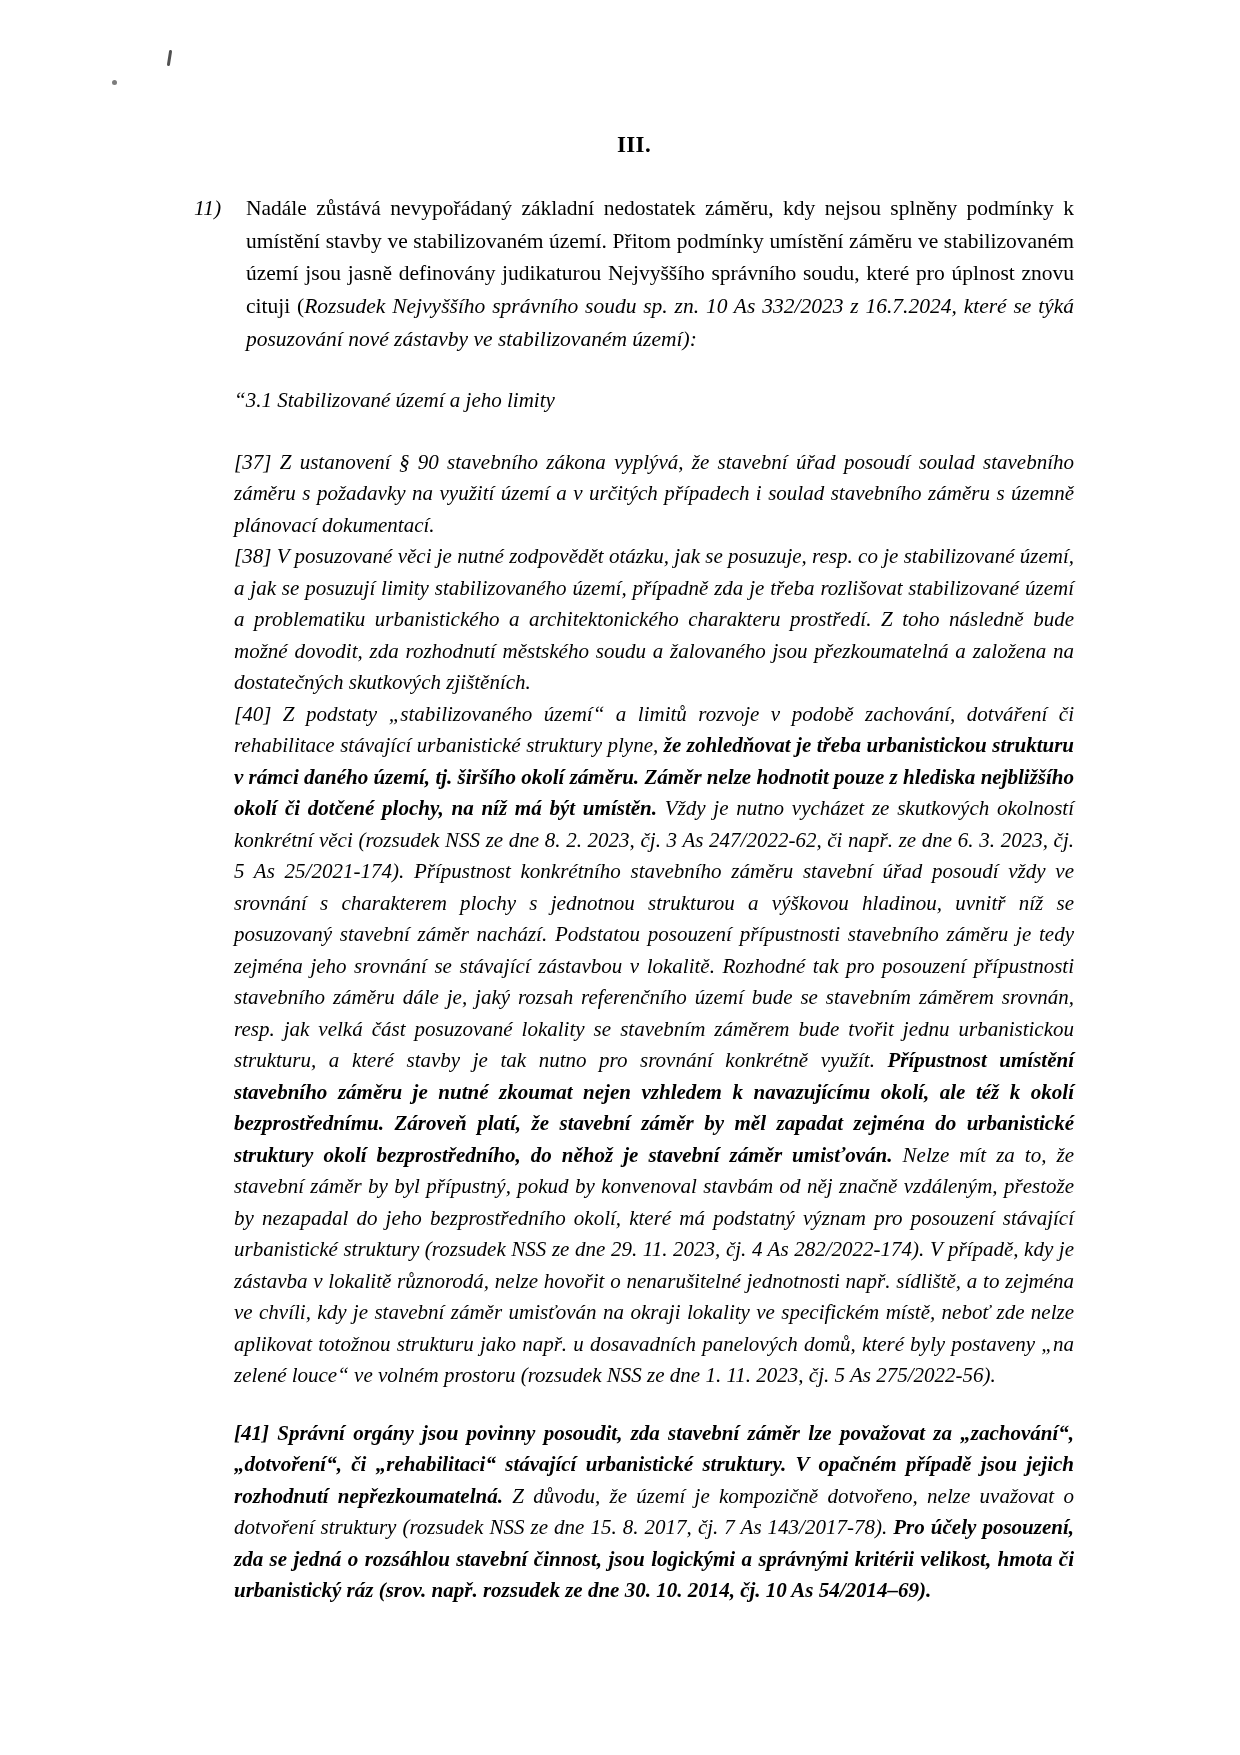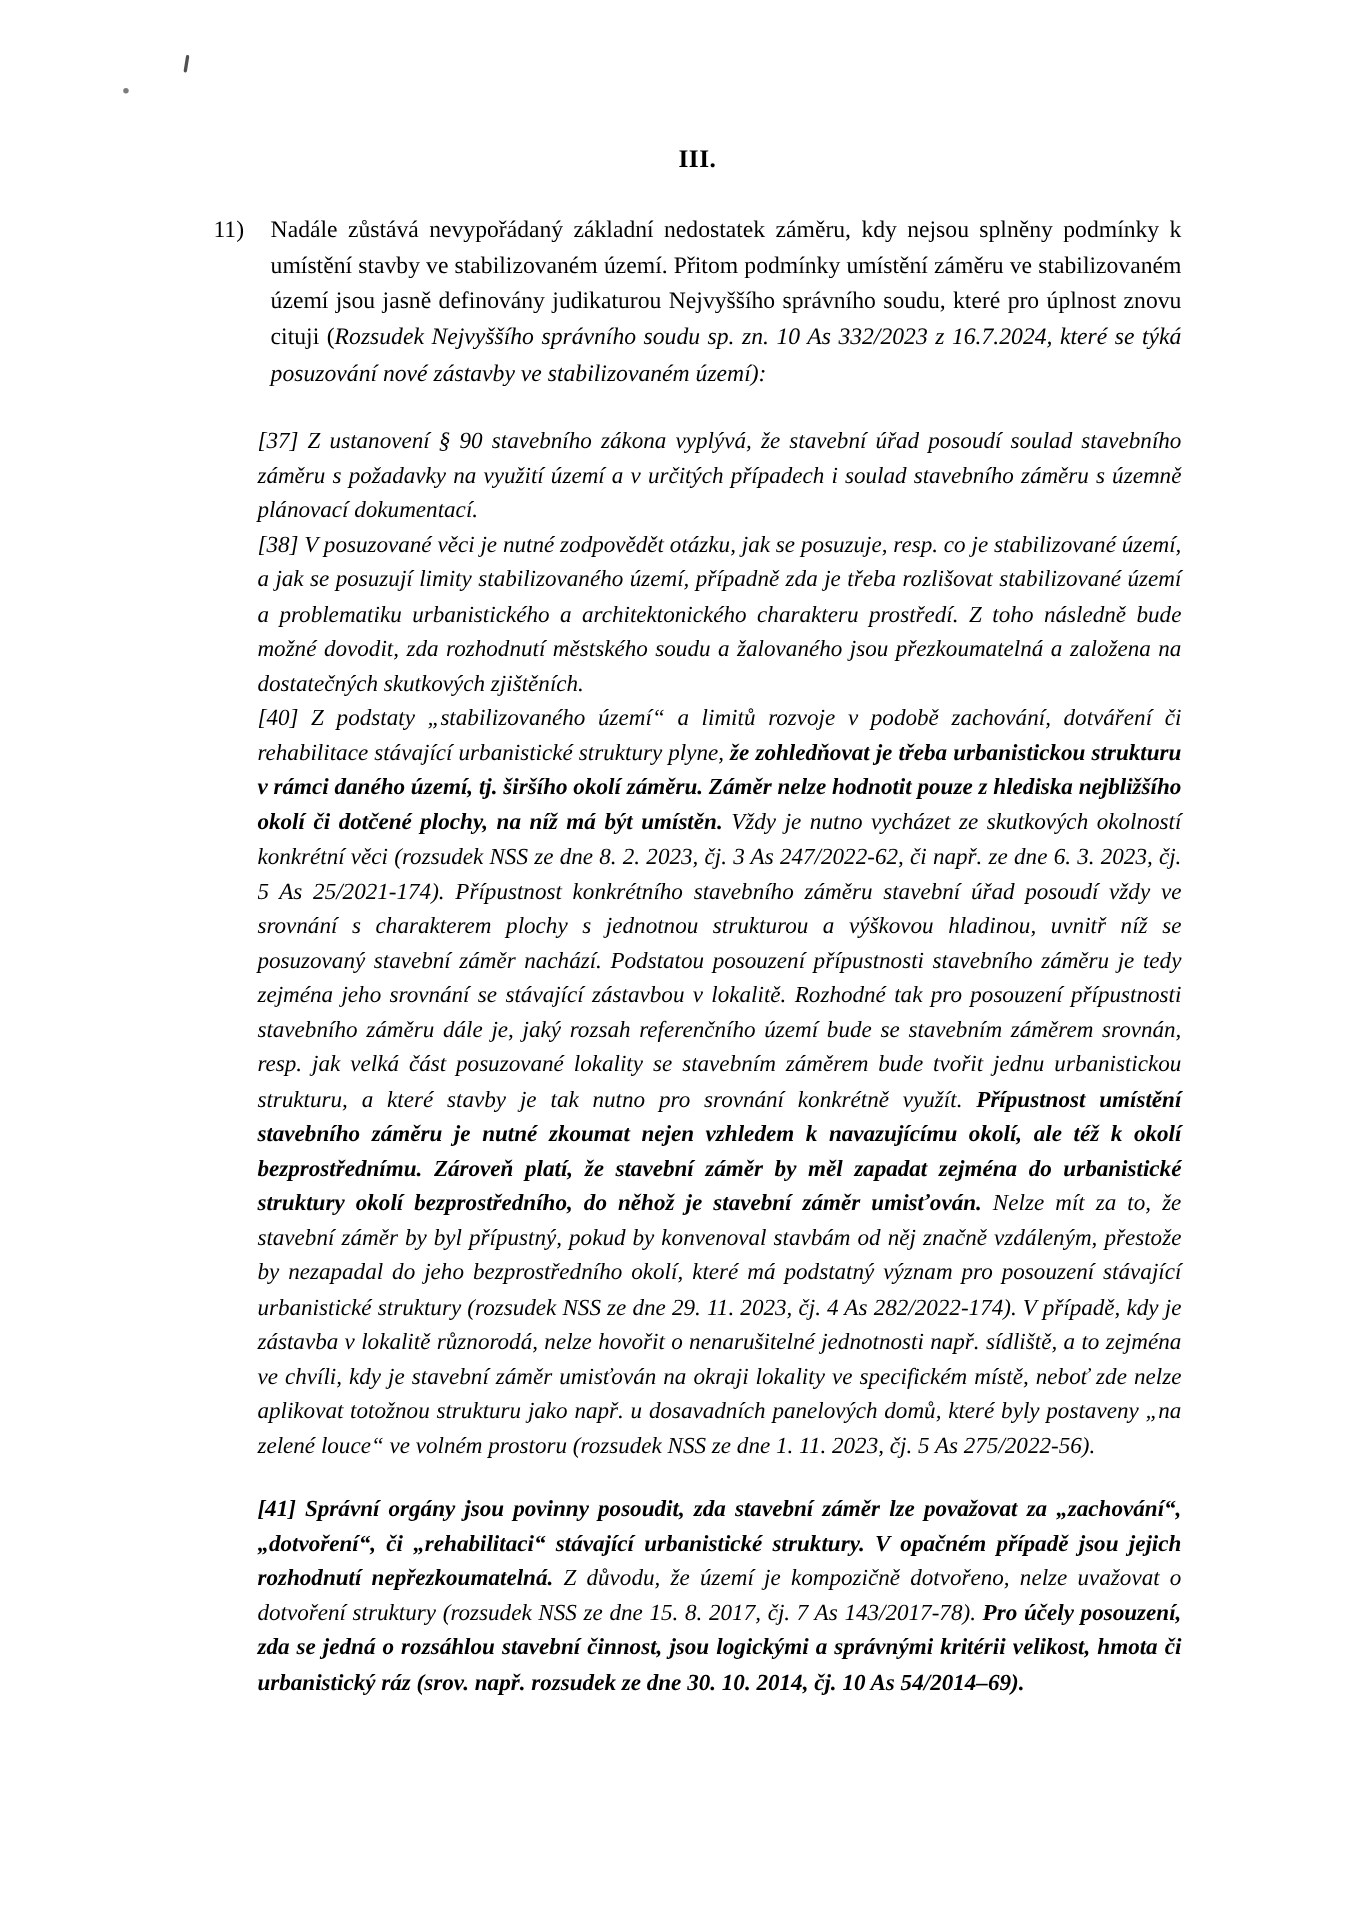--- a/index.html
+++ b/index.html
@@ -61,20 +61,21 @@
     align-items: flex-start;
     font-size: 21.5px;
     line-height: 1.52;
     text-align: justify;
     margin: 0;
   }
   .clause-marker {
     flex: 0 0 auto;
     width: 52px;
     white-space: nowrap;
+    font-style: italic;
   }
   .clause-body {
     flex: 1 1 auto;
     text-align: justify;
   }
   .clause-body i { }
 
   .quote-head {
     font-style: italic;
     font-size: 21px;
@@ -114,20 +115,21 @@
 
   <div class="content">
 
     <div class="section-numeral">III.</div>
 
     <div class="clause">
       <div class="clause-marker">11)</div>
       <div class="clause-body"><span>Nadále zůstává nevypořádaný základní nedostatek záměru, kdy nejsou splněny podmínky k umístění stavby ve stabilizovaném území. Přitom podmínky umístění záměru ve stabilizovaném území jsou jasně definovány judikaturou Nejvyššího správního soudu, které pro úplnost znovu cituji (</span><i>Rozsudek Nejvyššího správního soudu sp. zn. 10 As 332/2023 z 16.7.2024, které se týká posuzování nové zástavby ve stabilizovaném území):</i></div>
     </div>
 
+    <div class="quote-head">“3.1 Stabilizované území a jeho limity</div>
 
     <div class="quote-block">
         <p><span>[37] Z ustanovení § 90 stavebního zákona vyplývá, že stavební úřad posoudí soulad stavebního záměru s požadavky na využití území a v určitých případech i soulad stavebního záměru s územně plánovací dokumentací.</span></p>
         <p><span>[38] V posuzované věci je nutné zodpovědět otázku, jak se posuzuje, resp. co je stabilizované území, a jak se posuzují limity stabilizovaného území, případně zda je třeba rozlišovat stabilizované území a problematiku urbanistického a architektonického charakteru prostředí. Z toho následně bude možné dovodit, zda rozhodnutí městského soudu a žalovaného jsou přezkoumatelná a založena na dostatečných skutkových zjištěních.</span></p>
         <p><span>[40] Z podstaty „stabilizovaného území“ a limitů rozvoje v podobě zachování, dotváření či rehabilitace stávající urbanistické struktury plyne, </span><b>že zohledňovat je třeba urbanistickou strukturu v rámci daného území, tj. širšího okolí záměru. Záměr nelze hodnotit pouze z hlediska nejbližšího okolí či dotčené plochy, na níž má být umístěn.</b><span> Vždy je nutno vycházet ze skutkových okolností konkrétní věci (rozsudek NSS ze dne 8. 2. 2023, čj. 3 As 247/2022-62, či např. ze dne 6. 3. 2023, čj. 5 As 25/2021-174). Přípustnost konkrétního stavebního záměru stavební úřad posoudí vždy ve srovnání s charakterem plochy s jednotnou strukturou a výškovou hladinou, uvnitř níž se posuzovaný stavební záměr nachází. Podstatou posouzení přípustnosti stavebního záměru je tedy zejména jeho srovnání se stávající zástavbou v lokalitě. Rozhodné tak pro posouzení přípustnosti stavebního záměru dále je, jaký rozsah referenčního území bude se stavebním záměrem srovnán, resp. jak velká část posuzované lokality se stavebním záměrem bude tvořit jednu urbanistickou strukturu, a které stavby je tak nutno pro srovnání konkrétně využít. </span><b>Přípustnost umístění stavebního záměru je nutné zkoumat nejen vzhledem k navazujícímu okolí, ale též k okolí bezprostřednímu. Zároveň platí, že stavební záměr by měl zapadat zejména do urbanistické struktury okolí bezprostředního, do něhož je stavební záměr umisťován.</b><span> Nelze mít za to, že stavební záměr by byl přípustný, pokud by konvenoval stavbám od něj značně vzdáleným, přestože by nezapadal do jeho bezprostředního okolí, které má podstatný význam pro posouzení stávající urbanistické struktury (rozsudek NSS ze dne 29. 11. 2023, čj. 4 As 282/2022-174). V případě, kdy je zástavba v lokalitě různorodá, nelze hovořit o nenarušitelné jednotnosti např. sídliště, a to zejména ve chvíli, kdy je stavební záměr umisťován na okraji lokality ve specifickém místě, neboť zde nelze aplikovat totožnou strukturu jako např. u dosavadních panelových domů, které byly postaveny „na zelené louce“ ve volném prostoru (rozsudek NSS ze dne 1. 11. 2023, čj. 5 As 275/2022-56).</span></p>
         <p class="gap-before"><b>[41] Správní orgány jsou povinny posoudit, zda stavební záměr lze považovat za „zachování“, „dotvoření“, či „rehabilitaci“ stávající urbanistické struktury. V opačném případě jsou jejich rozhodnutí nepřezkoumatelná.</b><span> Z důvodu, že území je kompozičně dotvořeno, nelze uvažovat o dotvoření struktury (rozsudek NSS ze dne 15. 8. 2017, čj. 7 As 143/2017-78). </span><b>Pro účely posouzení, zda se jedná o rozsáhlou stavební činnost, jsou logickými a správnými kritérii velikost, hmota či urbanistický ráz (srov. např. rozsudek ze dne 30. 10. 2014, čj. 10 As 54/2014–69).</b></p>
       </div>
 
   </div>
 </div>

